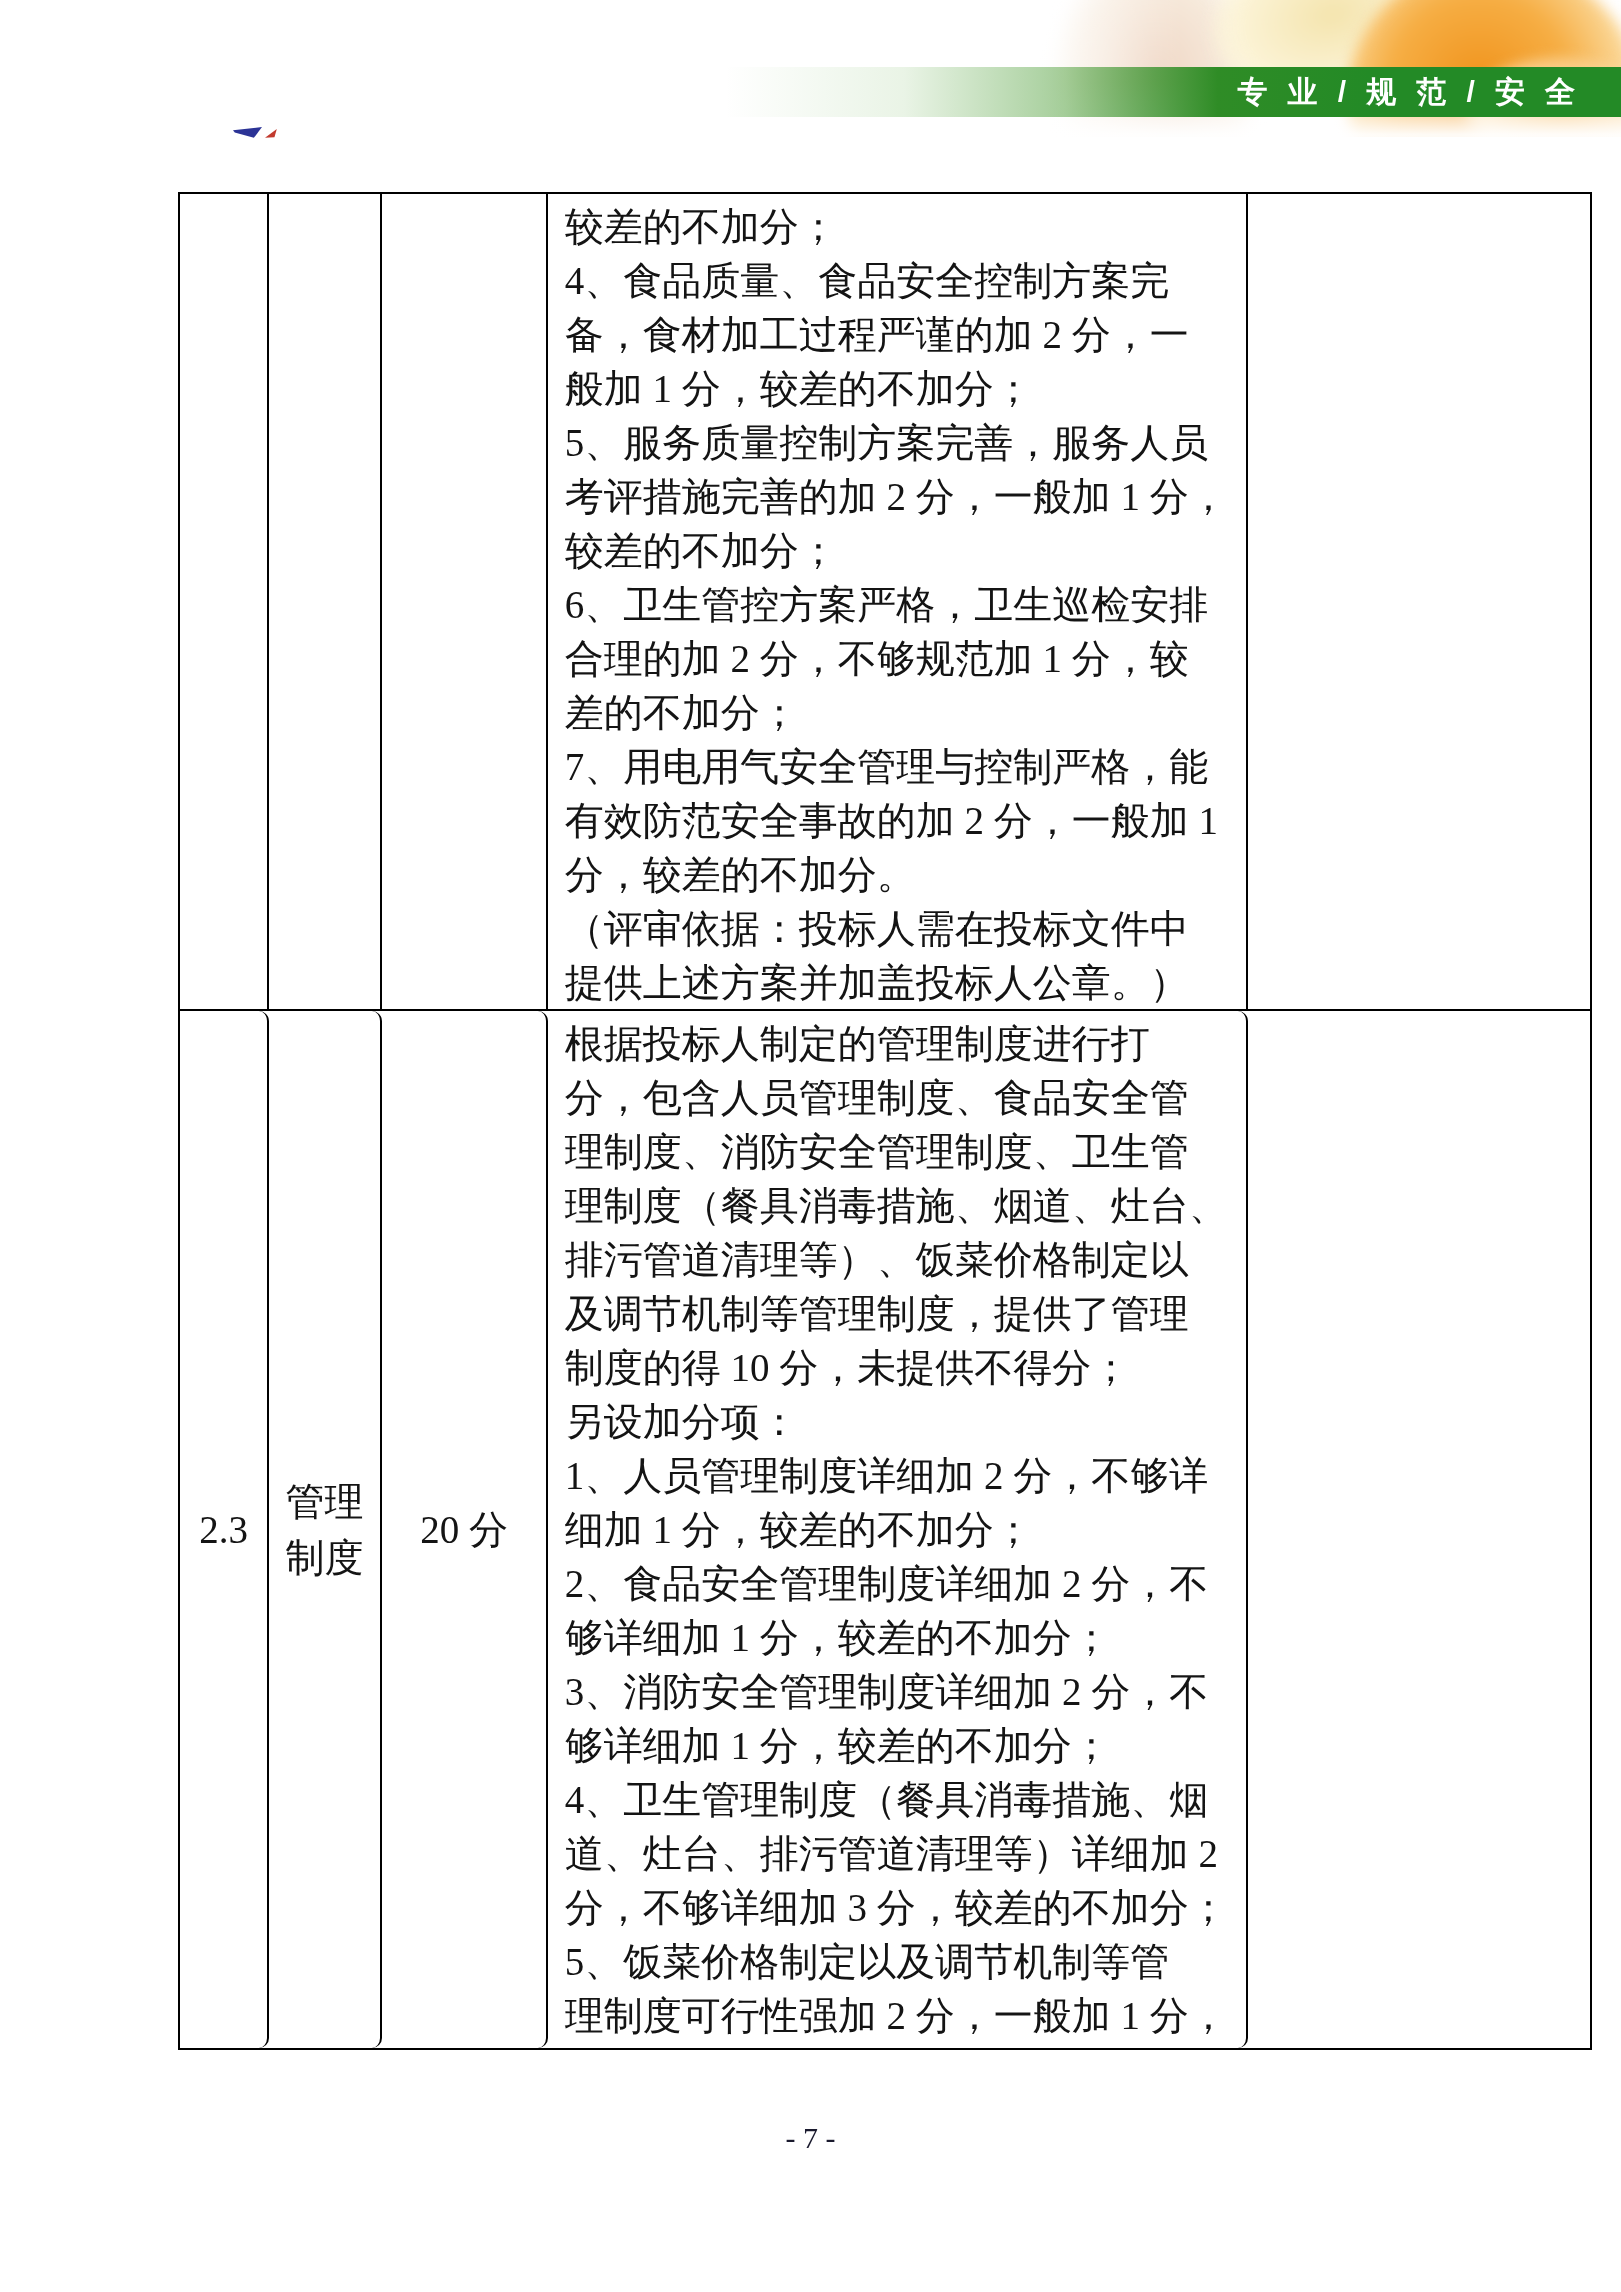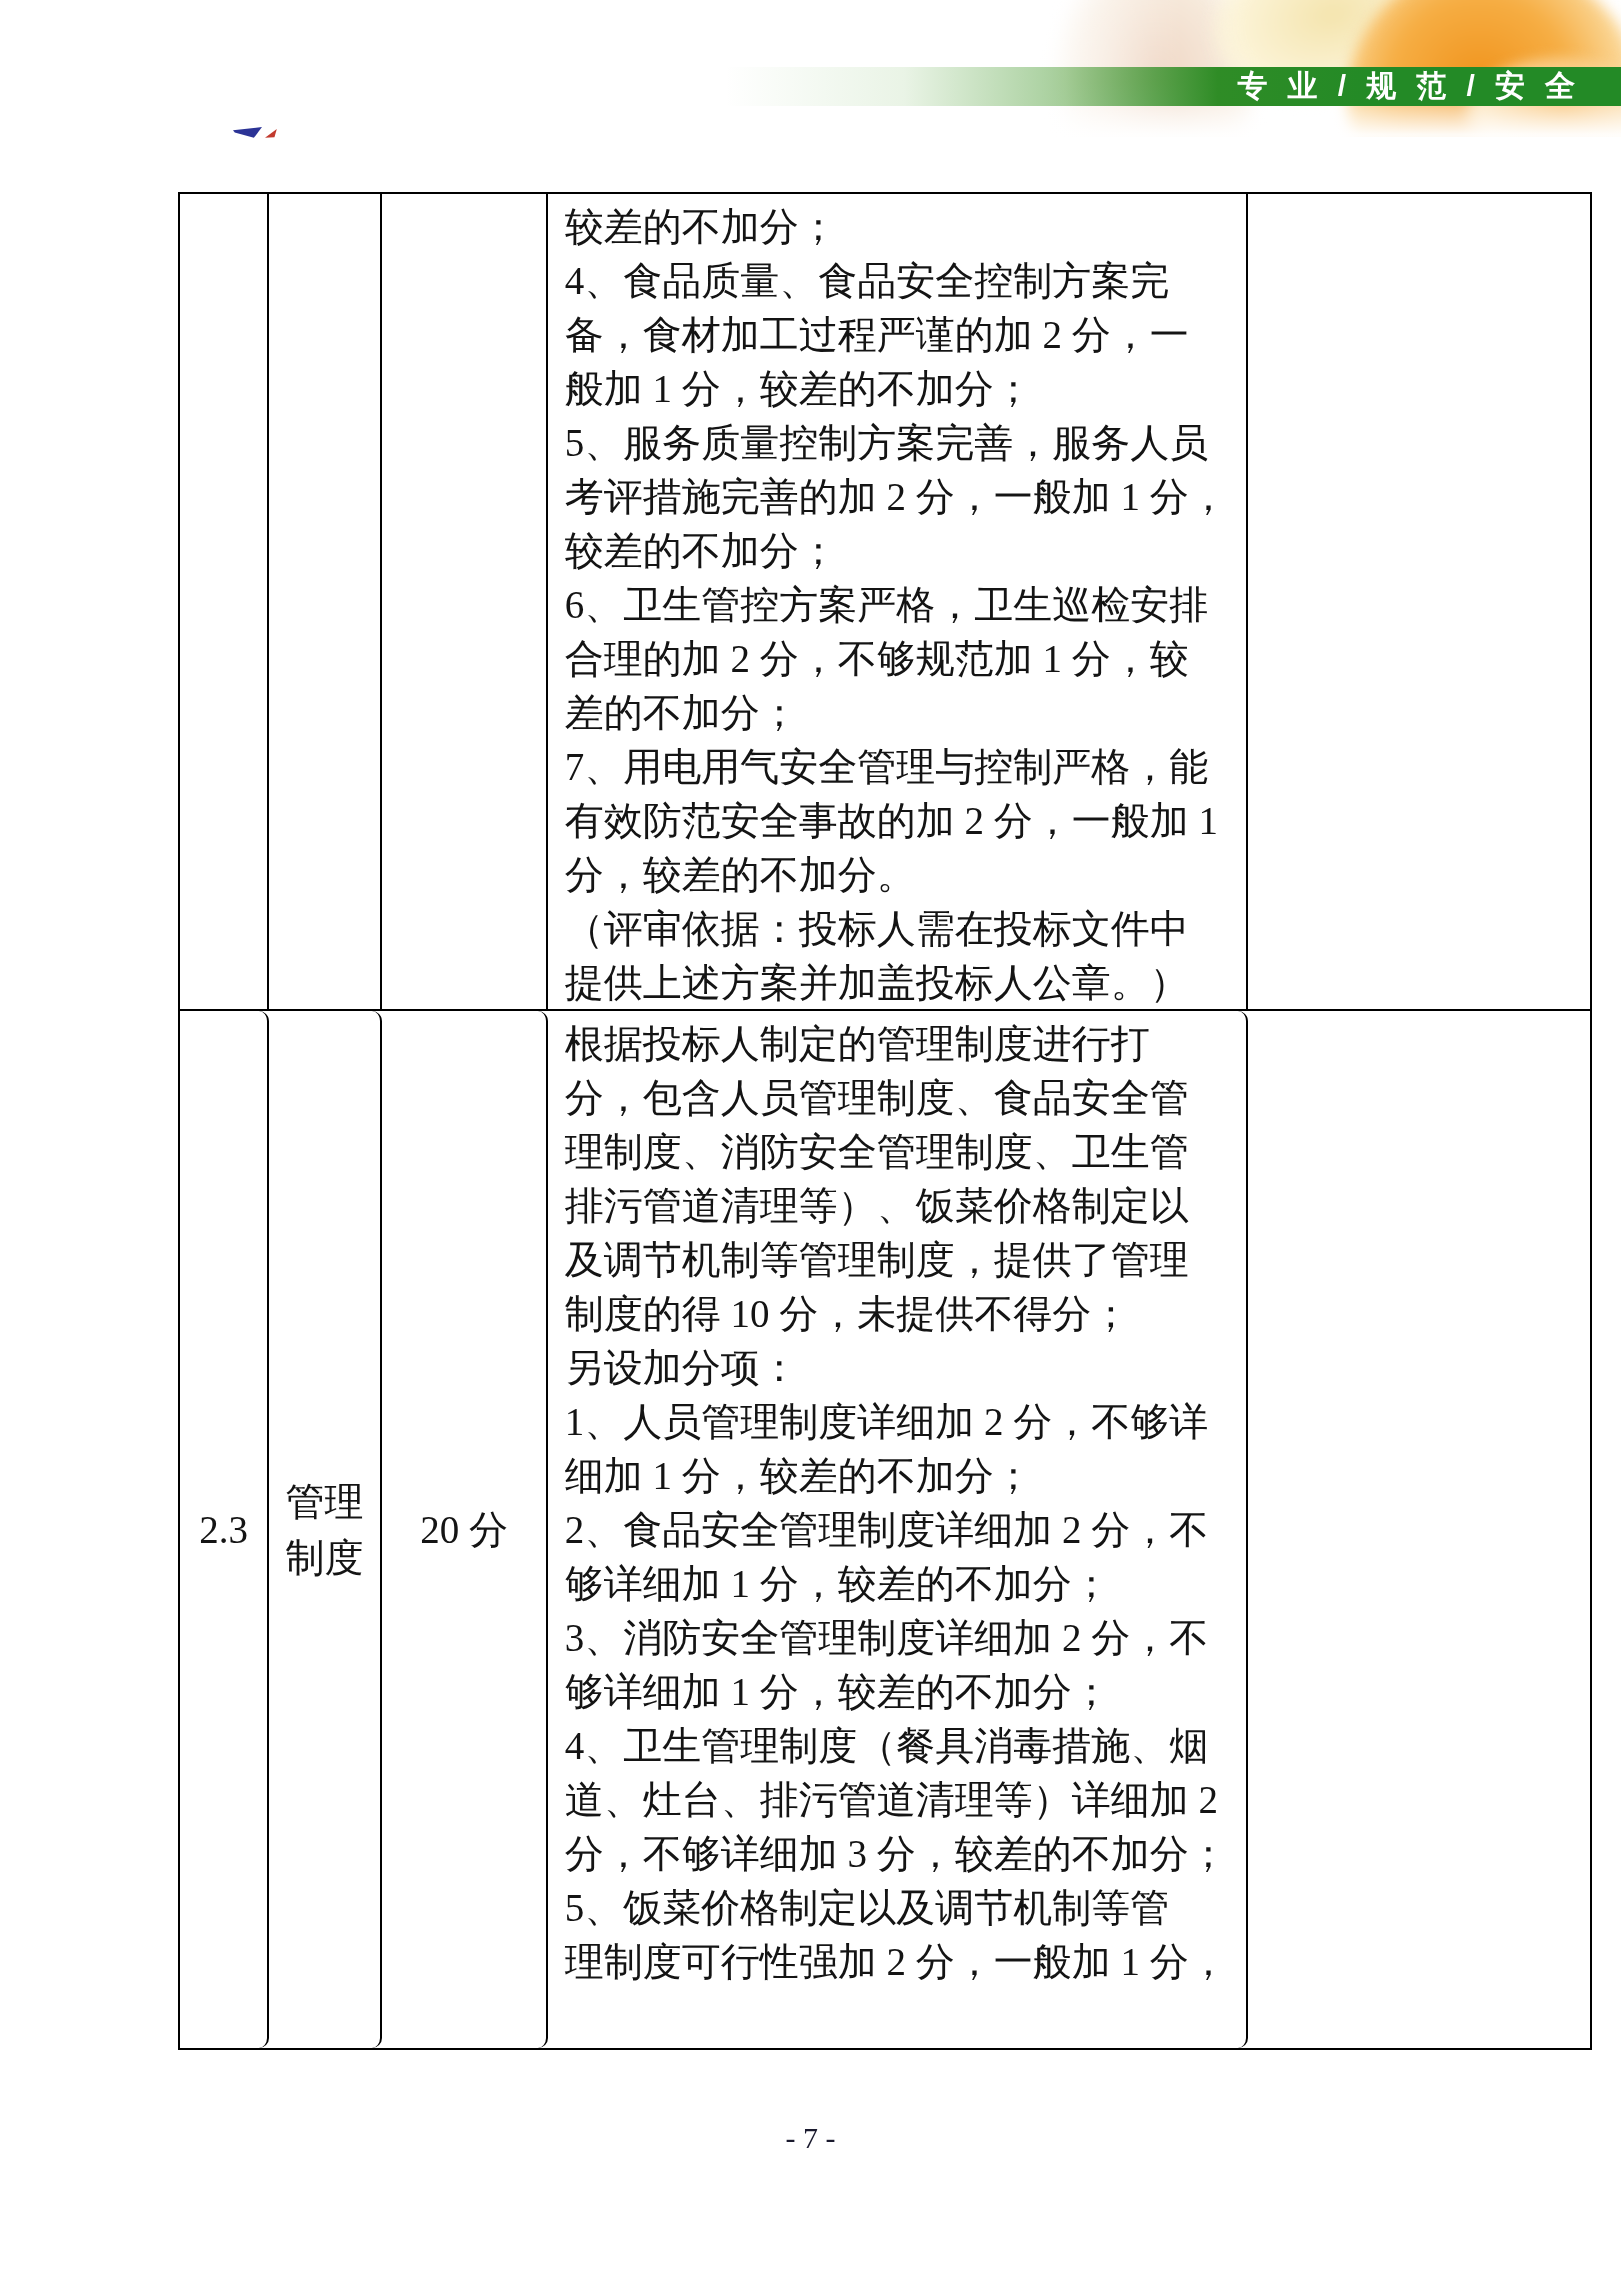--- a/index.html
+++ b/index.html
@@ -19,21 +19,21 @@
   .blob-orange { left:353px; top:-39px; width:294px; height:274px;
     background:radial-gradient(circle at 45% 45%, #f0931c 0%, #f6ae44 40%, #fbda9d 68%, rgba(255,255,255,0) 80%); }
   .blob-orange2{ left:470px; top:59px;  width:196px; height:118px;
     background:radial-gradient(ellipse at 50% 40%, #f6b04b 0%, #fcdfae 60%, rgba(255,255,255,0) 82%); }
   .photo-fade { position:absolute; inset:0;
     background:linear-gradient(to bottom, rgba(255,255,255,0) 60%, rgba(255,255,255,0.95) 98%),
                linear-gradient(to right, #ffffff 0%, rgba(255,255,255,0) 30%); }
 
   
   .banner {
-    position:absolute; top:67px; left:725px; right:0; height:39px; z-index:3;
+    position:absolute; top:67px; left:725px; right:0; height:50px; z-index:3;
     display:flex; align-items:center; justify-content:flex-end;
     padding-right:40px; box-sizing:border-box;
     background:linear-gradient(90deg,
       rgba(110,180,85,0) 0%, rgba(110,180,85,0.15) 20%,
       rgba(90,165,70,0.55) 38%, #2f8c26 55%, #238a26 72%, #238a26 100%);
   }
   .banner-text {
     font-family:"Liberation Sans","DejaVu Sans",sans-serif; font-weight:bold;
     color:#ffffff; font-size:30px; letter-spacing:5.9px; white-space:nowrap;
   }
@@ -113,20 +113,21 @@
       <div class="name-lines">
         <div class="tline">管理</div>
         <div class="tline">制度</div>
       </div>
     </div>
     <div class="cell center last-row">20 分</div>
     <div class="cell text last-row">
         <div class="tline">根据投标人制定的管理制度进行打</div>
         <div class="tline">分，包含人员管理制度、食品安全管</div>
         <div class="tline">理制度、消防安全管理制度、卫生管</div>
+        <div class="tline">理制度（餐具消毒措施、烟道、灶台、</div>
         <div class="tline">排污管道清理等）、饭菜价格制定以</div>
         <div class="tline">及调节机制等管理制度，提供了管理</div>
         <div class="tline">制度的得 10 分，未提供不得分；</div>
         <div class="tline">另设加分项：</div>
         <div class="tline">1、人员管理制度详细加 2 分，不够详</div>
         <div class="tline">细加 1 分，较差的不加分；</div>
         <div class="tline">2、食品安全管理制度详细加 2 分，不</div>
         <div class="tline">够详细加 1 分，较差的不加分；</div>
         <div class="tline">3、消防安全管理制度详细加 2 分，不</div>
         <div class="tline">够详细加 1 分，较差的不加分；</div>

